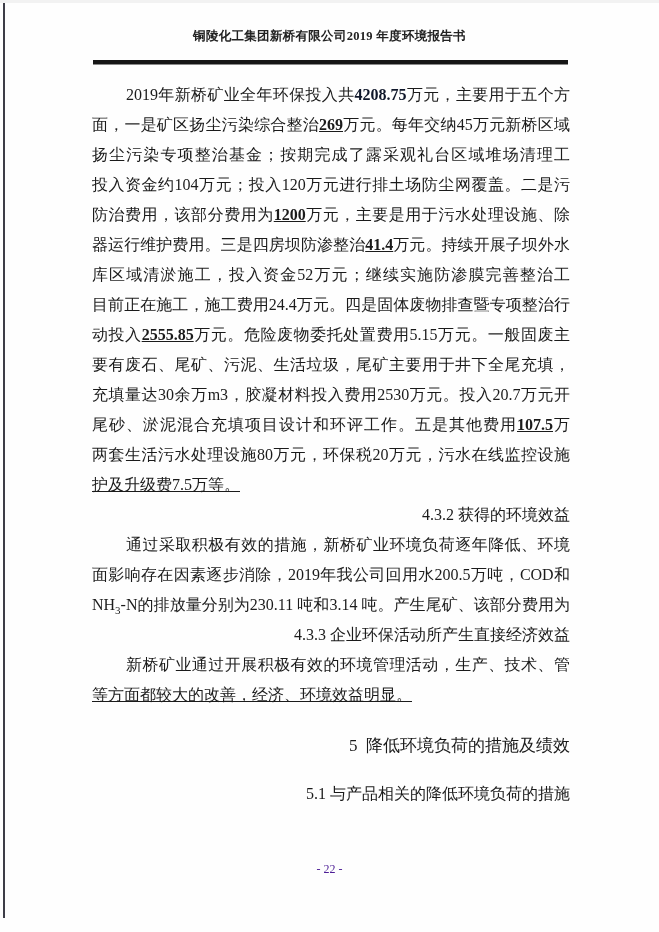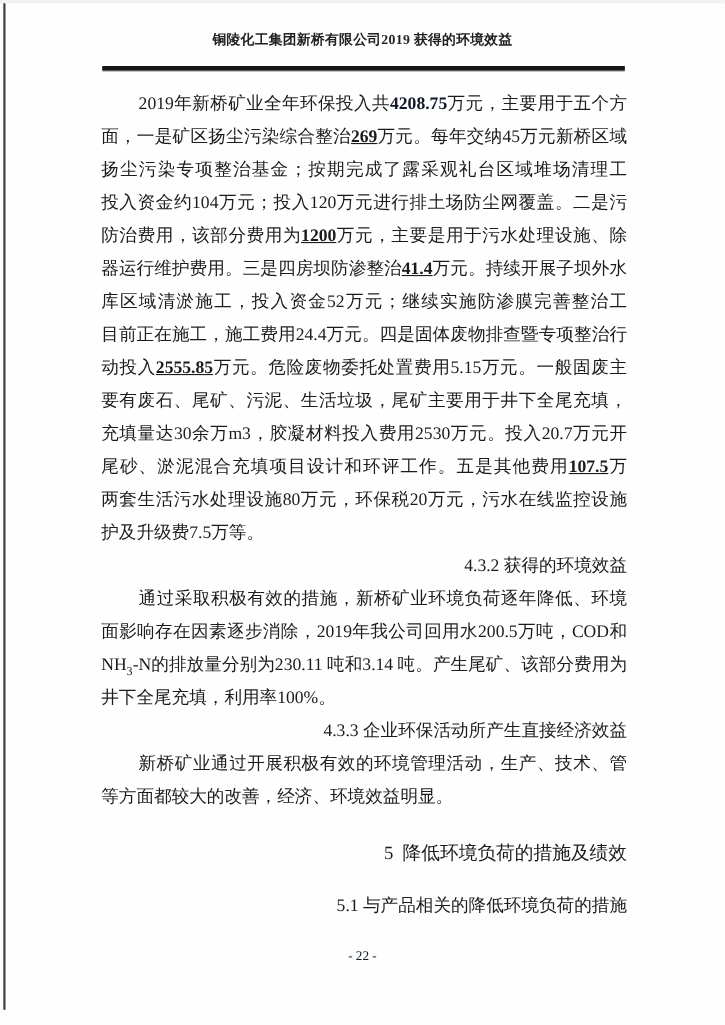--- a/index.html
+++ b/index.html
@@ -12,40 +12,40 @@
   .scan-edge-top{position:absolute;left:0;top:0;width:659px;height:3px;background:#f2f2f2;}
   .page-header{
     position:absolute;top:28px;left:0;width:659px;text-align:center;
     font-size:12.5px;font-weight:bold;letter-spacing:.3px;color:#222;
   }
   .header-rule{position:absolute;left:93px;top:60px;width:475px;height:4px;background:#161616;box-shadow:0 1px 0 #8a8a8a;}
   .doc-body{position:absolute;left:92px;top:80px;width:478px;font-size:16px;}
   .para{margin:0;}
   .line{height:30px;line-height:30px;text-align:justify;text-align-last:justify;overflow:hidden;}
   .line.indent{text-indent:34px;}
-  .line.last{text-align-last:left;}
+  .line.last{text-align-last:left;text-decoration:underline;}
   .bold{font-weight:bold;text-decoration:underline;}
   .boldred{font-weight:bold;color:#0f172a;}
   sub{font-size:11px;line-height:0;}
   .heading{height:30px;line-height:30px;white-space:pre;overflow:hidden;text-align:right;}
   .lvl1{font-weight:normal;font-size:17px;padding-left:30px;margin-top:21px;}
   .lvl2{padding-left:23px;margin-top:18px;}
   .lvl3{padding-left:22px;}
   .page-footer{
     position:absolute;top:862px;left:0;width:659px;text-align:center;
-    font-size:12px;color:#0f172a;
+    font-size:12px;color:#4c1d95;
   }
 </style>
 <title>铜陵化工集团新桥有限公司2019 年度环境报告书</title></head>
 <body>
 
 <div class="scan-edge-left"></div>
 <div class="scan-edge-top"></div>
 
-<header class="page-header">铜陵化工集团新桥有限公司2019 获得的环境效益</header>
+<header class="page-header">铜陵化工集团新桥有限公司2019 年度环境报告书</header>
 <div class="header-rule"></div>
 
 <main class="doc-body">
     <div class="para">
       <div class="line indent"><span>2019年新桥矿业全年环保投入共</span><span class="boldred">4208.75</span><span>万元，主要用于五个方</span></div>
       <div class="line"><span>面，一是矿区扬尘污染综合整治</span><span class="bold">269</span><span>万元。每年交纳45万元新桥区域</span></div>
       <div class="line"><span>扬尘污染专项整治基金；按期完成了露采观礼台区域堆场清理工作，</span></div>
       <div class="line"><span>投入资金约104万元；投入120万元进行排土场防尘网覆盖。二是污染</span></div>
       <div class="line"><span>防治费用，该部分费用为</span><span class="bold">1200</span><span>万元，主要是用于污水处理设施、除尘</span></div>
       <div class="line"><span>器运行维护费用。三是四房坝防渗整治</span><span class="bold">41.4</span><span>万元。持续开展子坝外水</span></div>
@@ -56,21 +56,20 @@
       <div class="line"><span>充填量达30余万m3，胶凝材料投入费用2530万元。投入20.7万元开展</span></div>
       <div class="line"><span>尾砂、淤泥混合充填项目设计和环评工作。五是其他费用</span><span class="bold">107.5</span><span>万元。</span></div>
       <div class="line"><span>两套生活污水处理设施80万元，环保税20万元，污水在线监控设施维</span></div>
       <div class="line last"><span>护及升级费7.5万等。</span></div>
     </div>
     <div class="heading lvl3">4.3.2 获得的环境效益</div>
     <div class="para">
       <div class="line indent"><span>通过采取积极有效的措施，新桥矿业环境负荷逐年降低、环境负</span></div>
       <div class="line"><span>面影响存在因素逐步消除，2019年我公司回用水200.5万吨，COD和</span></div>
       <div class="line"><span>NH</span><sub>3</sub><span>-N的排放量分别为230.11 吨和3.14 吨。产生尾矿、该部分费用为</span></div>
-      <div class="line last"><span>井下全尾充填，利用率100%。</span></div>
     </div>
     <div class="heading lvl3">4.3.3 企业环保活动所产生直接经济效益</div>
     <div class="para">
       <div class="line indent"><span>新桥矿业通过开展积极有效的环境管理活动，生产、技术、管理</span></div>
       <div class="line last"><span>等方面都较大的改善，经济、环境效益明显。</span></div>
     </div>
     <div class="heading lvl1">5  降低环境负荷的措施及绩效</div>
     <div class="heading lvl2">5.1 与产品相关的降低环境负荷的措施</div>
   </main>
 

